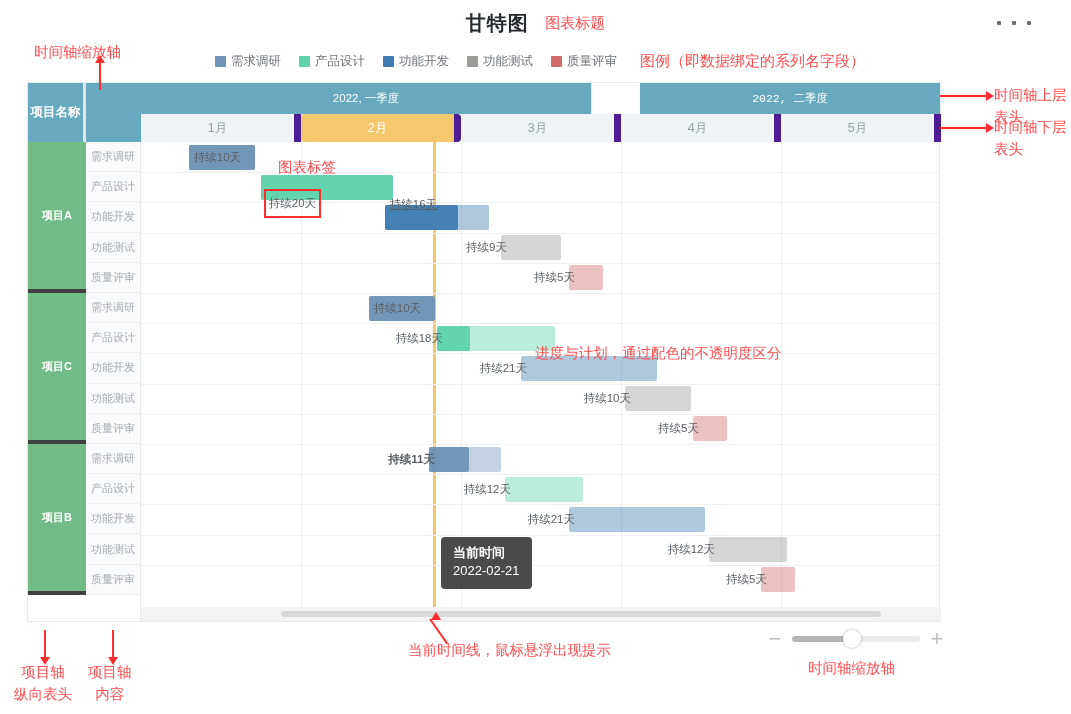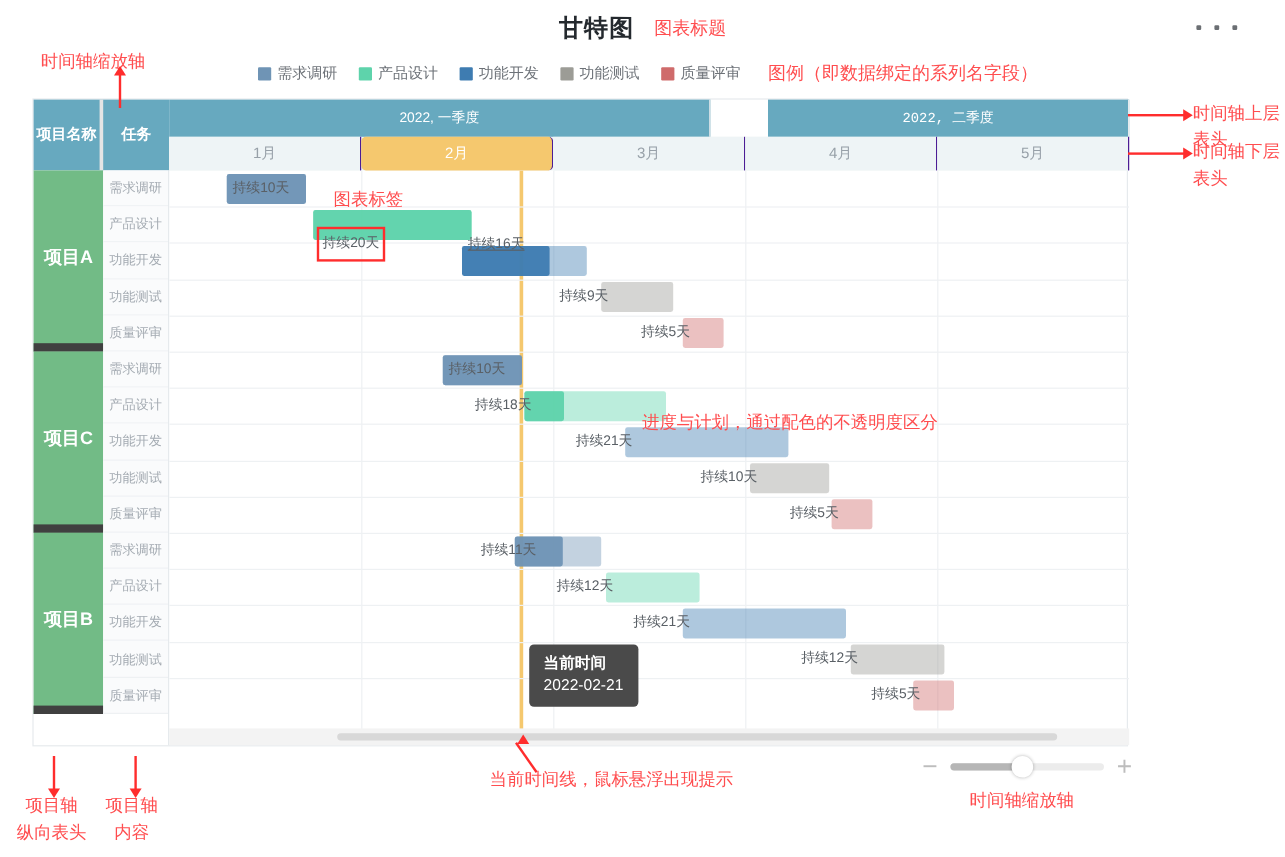--- a/index.html
+++ b/index.html
@@ -61,32 +61,32 @@
   .time-head { position: absolute; left: 113px; top: 0; right: 0; height: 59px; }
   .quarter-row { display: flex; height: 31px; gap: 48px; }
   .quarter {
     display: flex; align-items: center; justify-content: center;
     background: #67a9bf; color: #ffffff; font-size: 11.5px;
     border-right: 1px solid #e6eaed;
   }
   .month-row { display: flex; height: 28px; background: #eef4f6; }
   .month {
     display: flex; align-items: center; justify-content: center;
-    font-size: 12.5px; color: #97a0a8; border-right: 1px solid #4c1d95;
+    font-size: 12.5px; color: #97a0a8; border-right: 7px solid #4c1d95;
     background: #eef4f6;
   }
   .month.current { background: #f5c86e; color: #fff; border-radius: 4px; }
 
   
   .gantt-body { position: absolute; left: 0; top: 59px; width: 913px; bottom: 0; }
   .proj-col { position: absolute; left: 0; top: 0; width: 58px; bottom: 0; }
   .proj-cell {
-    background: #72bb86; color: #fff; font-size: 15px; font-weight: bold;
-    display: flex; align-items: center; justify-content: center;
-    border-bottom: 7px solid #404040;
+    background: #72bb86; color: #fff; font-size: 11px; font-weight: bold;
+    display: flex; align-items: center; justify-content: center;
+    border-bottom: 4px solid #404040;
   }
   .task-col { position: absolute; left: 58px; top: 0; width: 55px; bottom: 0; border-right:1px solid #e6eaed;}
   .task-cell {
     display: flex; align-items: center; justify-content: center;
     font-size: 11px; color: #a4abb2; border-bottom: 1px solid #eef1f3;
     background: #fafbfc;
   }
   .grid-area { position: absolute; left: 113px; top: 0; right: 0; bottom: 0; overflow: hidden; }
   .grid-col {
     position: absolute; top: 0; bottom: 0; border-right: 1px solid #eef1f3;
@@ -173,21 +173,20 @@
         </div>
       </div>
     <span class="legend-note">图例（即数据绑定的系列名字段）</span>
   </div>
 
   <div class="gantt">
 
     <div class="gantt-head">
       <div class="fixed-head">
         <div class="cell">项目名称</div>
-        <div class="cell">任务</div>
       </div>
       <div class="time-head">
         <div class="quarter-row" id="quarter-row">
             <div class="quarter" style="width: 60%;">2022, 一季度</div>
             <div class="quarter" style="width: 40%; font-family: Liberation Mono, monospace;">2022, 二季度</div>
           </div>
         <div class="month-row" id="month-row">
             <div class="month" style="width: 20%;">1月</div>
             <div class="month current" style="width: 20%;">2月</div>
             <div class="month" style="width: 20%;">3月</div>
@@ -286,21 +285,21 @@
           </div>
           <div class="bar-label" style="top: 244.2px; left: calc(60.5% + 6px); transform: translateX(-100%); padding-right: 0px; margin-left: 0px;">持续10天</div>
           <div class="bar" style="left: 69%; width: 4.2%; top: 274.4px;">
             <div class="plan" style="background: rgba(207, 107, 107, 0.42);"></div>
           </div>
           <div class="bar-label" style="top: 274.4px; left: calc(69% + 6px); transform: translateX(-100%); padding-right: 0px; margin-left: 0px;">持续5天</div>
           <div class="bar" style="left: 36%; width: 9%; top: 304.6px;">
             <div class="plan" style="background: rgba(111, 148, 181, 0.42);"></div>
             <div class="prog" style="width: 55%; background: rgba(111, 148, 181, 0.95);"></div>
           </div>
-          <div class="bar-label" style="top: 304.6px; left: calc(36% + 6px); transform: translateX(-100%); padding-right: 0px; margin-left: 12px;">持续11天</div>
+          <div class="bar-label" style="top: 304.6px; left: calc(36% + 6px); transform: translateX(-100%); padding-right: 0px; margin-left: 0px; font-weight: bold;">持续11天</div>
           <div class="bar" style="left: 45.5%; width: 9.8%; top: 334.8px;">
             <div class="plan" style="background: rgba(94, 211, 171, 0.42);"></div>
           </div>
           <div class="bar-label" style="top: 334.8px; left: calc(45.5% + 6px); transform: translateX(-100%); padding-right: 0px; margin-left: 0px;">持续12天</div>
           <div class="bar" style="left: 53.5%; width: 17%; top: 365px;">
             <div class="plan" style="background: rgba(62, 124, 177, 0.42);"></div>
           </div>
           <div class="bar-label" style="top: 365px; left: calc(53.5% + 6px); transform: translateX(-100%); padding-right: 0px; margin-left: 0px;">持续21天</div>
           <div class="bar" style="left: 71%; width: 9.8%; top: 395.2px;">
             <div class="plan" style="background: rgba(156, 156, 150, 0.42);"></div>

